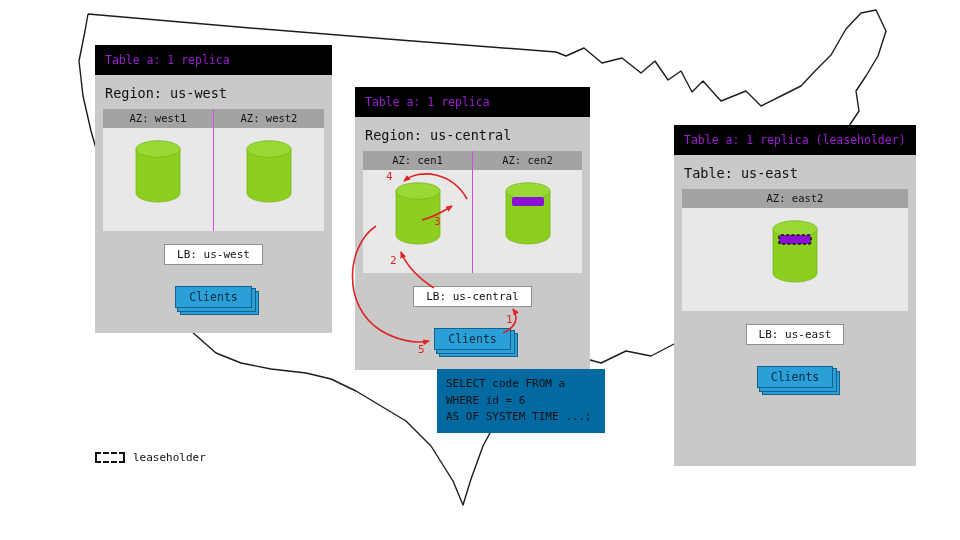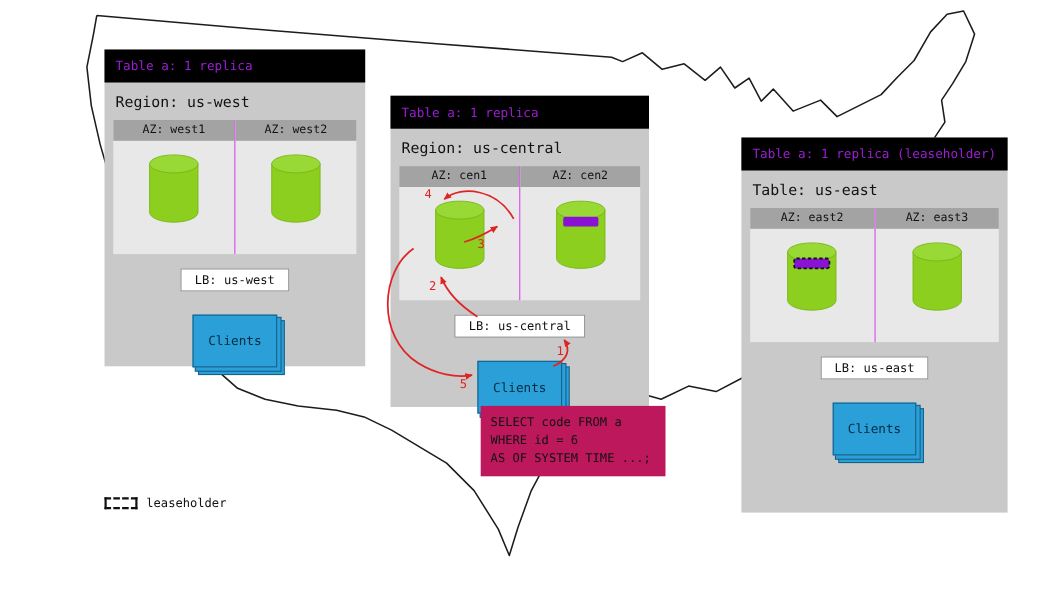--- a/index.html
+++ b/index.html
@@ -23,25 +23,25 @@
   .az-col + .az-col { border-left:1px solid #d946ef; }
   .az-label { background:#a3a3a3; text-align:center; font-size:10.5px; padding:3px 0 4px; }
   .cyl { display:block; margin:12px auto 0; }
 
   .lb-row { text-align:center; margin-top:12px; }
   .lb-box { display:inline-block; background:#fff; border:1px solid #8f8f8f;
             padding:3px 12px; font-size:11px; }
 
   .clients-row { text-align:center; margin-top:21px; }
   .clients { display:inline-block; background:#2a9fd8; border:1px solid #14618a;
-             padding:16px 13px; font-size:11.5px; color:#062c42;
+             padding:3px 13px; font-size:11.5px; color:#062c42;
              box-shadow: 3px 3px 0 0 #2a9fd8, 3px 3px 0 1px #14618a,
                          6px 6px 0 0 #2a9fd8, 6px 6px 0 1px #14618a; }
 
-  .sql-note { position:absolute; left:437px; top:369px; width:168px; background:#be185d;
+  .sql-note { position:absolute; left:437px; top:369px; width:168px; background:#0369a1;
               padding:7px 9px; font-size:11px; line-height:1.5; z-index:3; }
 
   .legend { position:absolute; left:95px; top:451px; display:flex; align-items:center;
             gap:8px; z-index:2; font-size:11px; }
   .legend-swatch { width:30px; height:11px; border:2px dashed #111; background:#fff; }
 
   .flow { fill:none; stroke:#e02424; stroke-width:1.6; marker-end:url(#ah); }
   .flow-num { font-size:11px; fill:#e02424; }
   .map-line { fill:none; stroke:#1c1c1c; stroke-width:1.4; stroke-linejoin:round; }
 </style>
@@ -104,27 +104,20 @@
   <div class="region-title">Table: us-east</div>
   <div class="az-wrap">
     <div class="az-col">
       <div class="az-label">AZ: east2</div>
       <svg class="cyl" width="46" height="64" viewBox="0 0 46 64">
         <path d="M1 9 L1 53 A22 9 0 0 0 45 53 L45 9 Z" fill="#8ccf1e" stroke="#7ab518" stroke-width="0.8"></path>
         <ellipse cx="23" cy="9" rx="22" ry="8.2" fill="#98d935" stroke="#7ab518" stroke-width="0.8"></ellipse>
         <rect x="7" y="15" width="32" height="9" rx="2" fill="#8a12d4" stroke="#111" stroke-width="1.6" stroke-dasharray="3 2.2"></rect>
       </svg>
     </div>
-    <div class="az-col">
-      <div class="az-label">AZ: east3</div>
-      <svg class="cyl" width="46" height="64" viewBox="0 0 46 64">
-        <path d="M1 9 L1 53 A22 9 0 0 0 45 53 L45 9 Z" fill="#8ccf1e" stroke="#7ab518" stroke-width="0.8"></path>
-        <ellipse cx="23" cy="9" rx="22" ry="8.2" fill="#98d935" stroke="#7ab518" stroke-width="0.8"></ellipse>
-      </svg>
-    </div>
   </div>
   <div class="lb-row"><span class="lb-box">LB: us-east</span></div>
   <div class="clients-row"><span class="clients">Clients</span></div>
 </div>
 
 <div class="sql-note">
   <div>SELECT code FROM a</div>
   <div>WHERE id = 6</div>
   <div>AS OF SYSTEM TIME ...;</div>
 </div>

